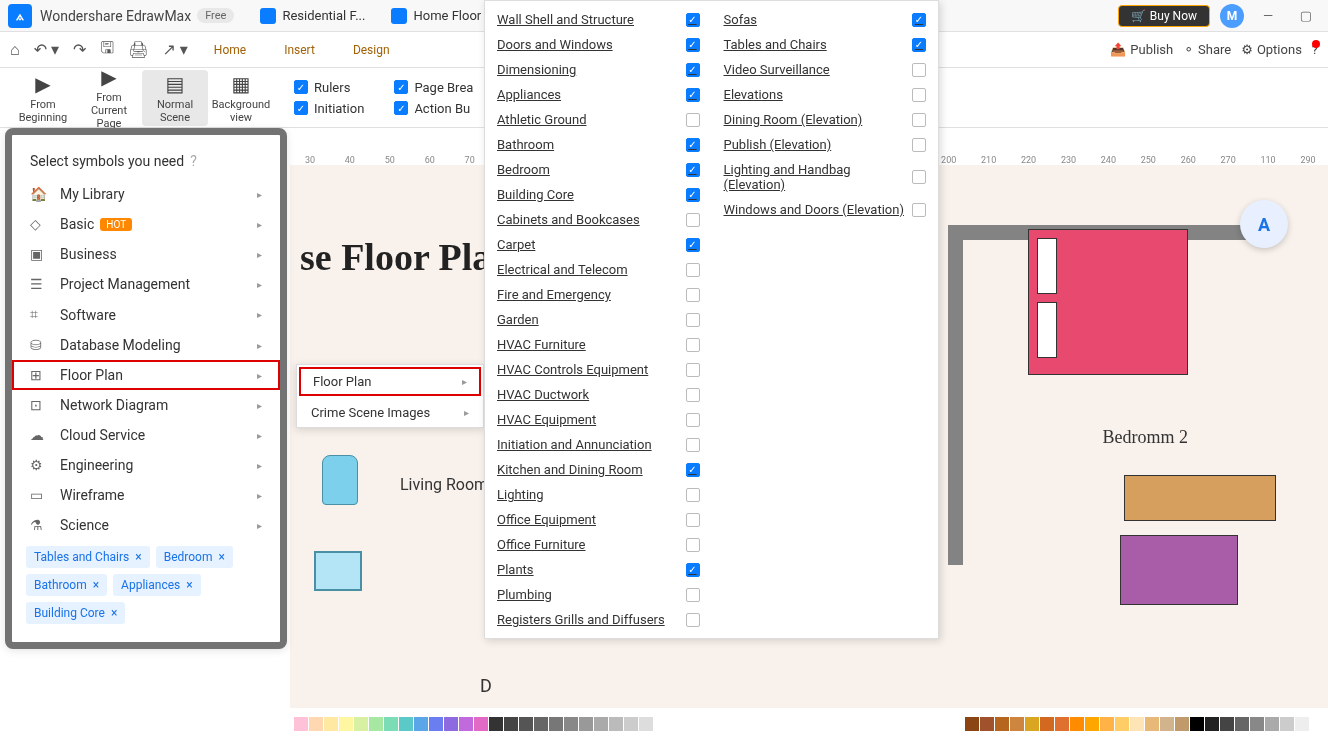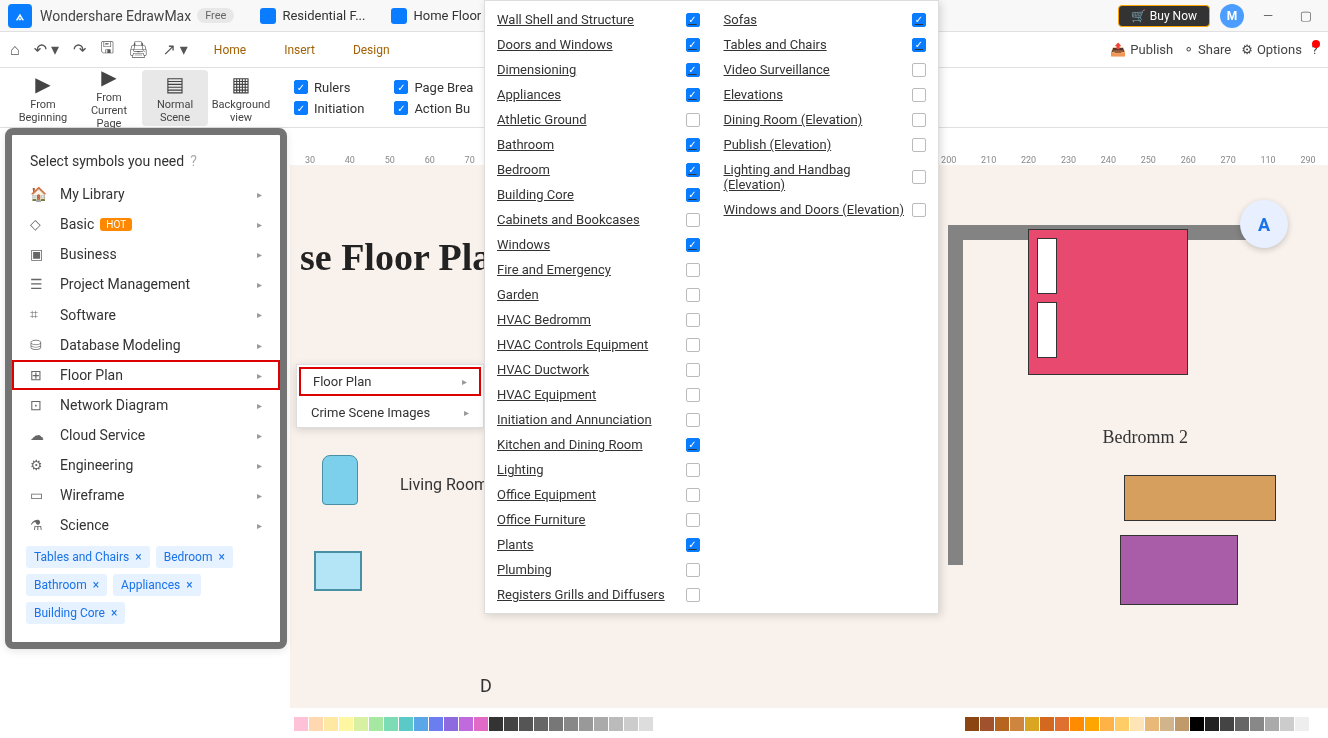--- a/index.html
+++ b/index.html
@@ -338,33 +338,37 @@
       </div>
       <div class="chk-row">
         <span class="chk-label">Building Core</span>
         <span class="chk-box on">✓</span>
       </div>
       <div class="chk-row">
         <span class="chk-label">Cabinets and Bookcases</span>
         <span class="chk-box "></span>
       </div>
       <div class="chk-row">
-        <span class="chk-label">Windows</span>
-        <span class="chk-box on">✓</span>
+        <span class="chk-label">Carpet</span>
+        <span class="chk-box on">✓</span>
+      </div>
+      <div class="chk-row">
+        <span class="chk-label">Electrical and Telecom</span>
+        <span class="chk-box "></span>
       </div>
       <div class="chk-row">
         <span class="chk-label">Fire and Emergency</span>
         <span class="chk-box "></span>
       </div>
       <div class="chk-row">
         <span class="chk-label">Garden</span>
         <span class="chk-box "></span>
       </div>
       <div class="chk-row">
-        <span class="chk-label">HVAC Bedromm</span>
+        <span class="chk-label">HVAC Furniture</span>
         <span class="chk-box "></span>
       </div>
       <div class="chk-row">
         <span class="chk-label">HVAC Controls Equipment</span>
         <span class="chk-box "></span>
       </div>
       <div class="chk-row">
         <span class="chk-label">HVAC Ductwork</span>
         <span class="chk-box "></span>
       </div>

